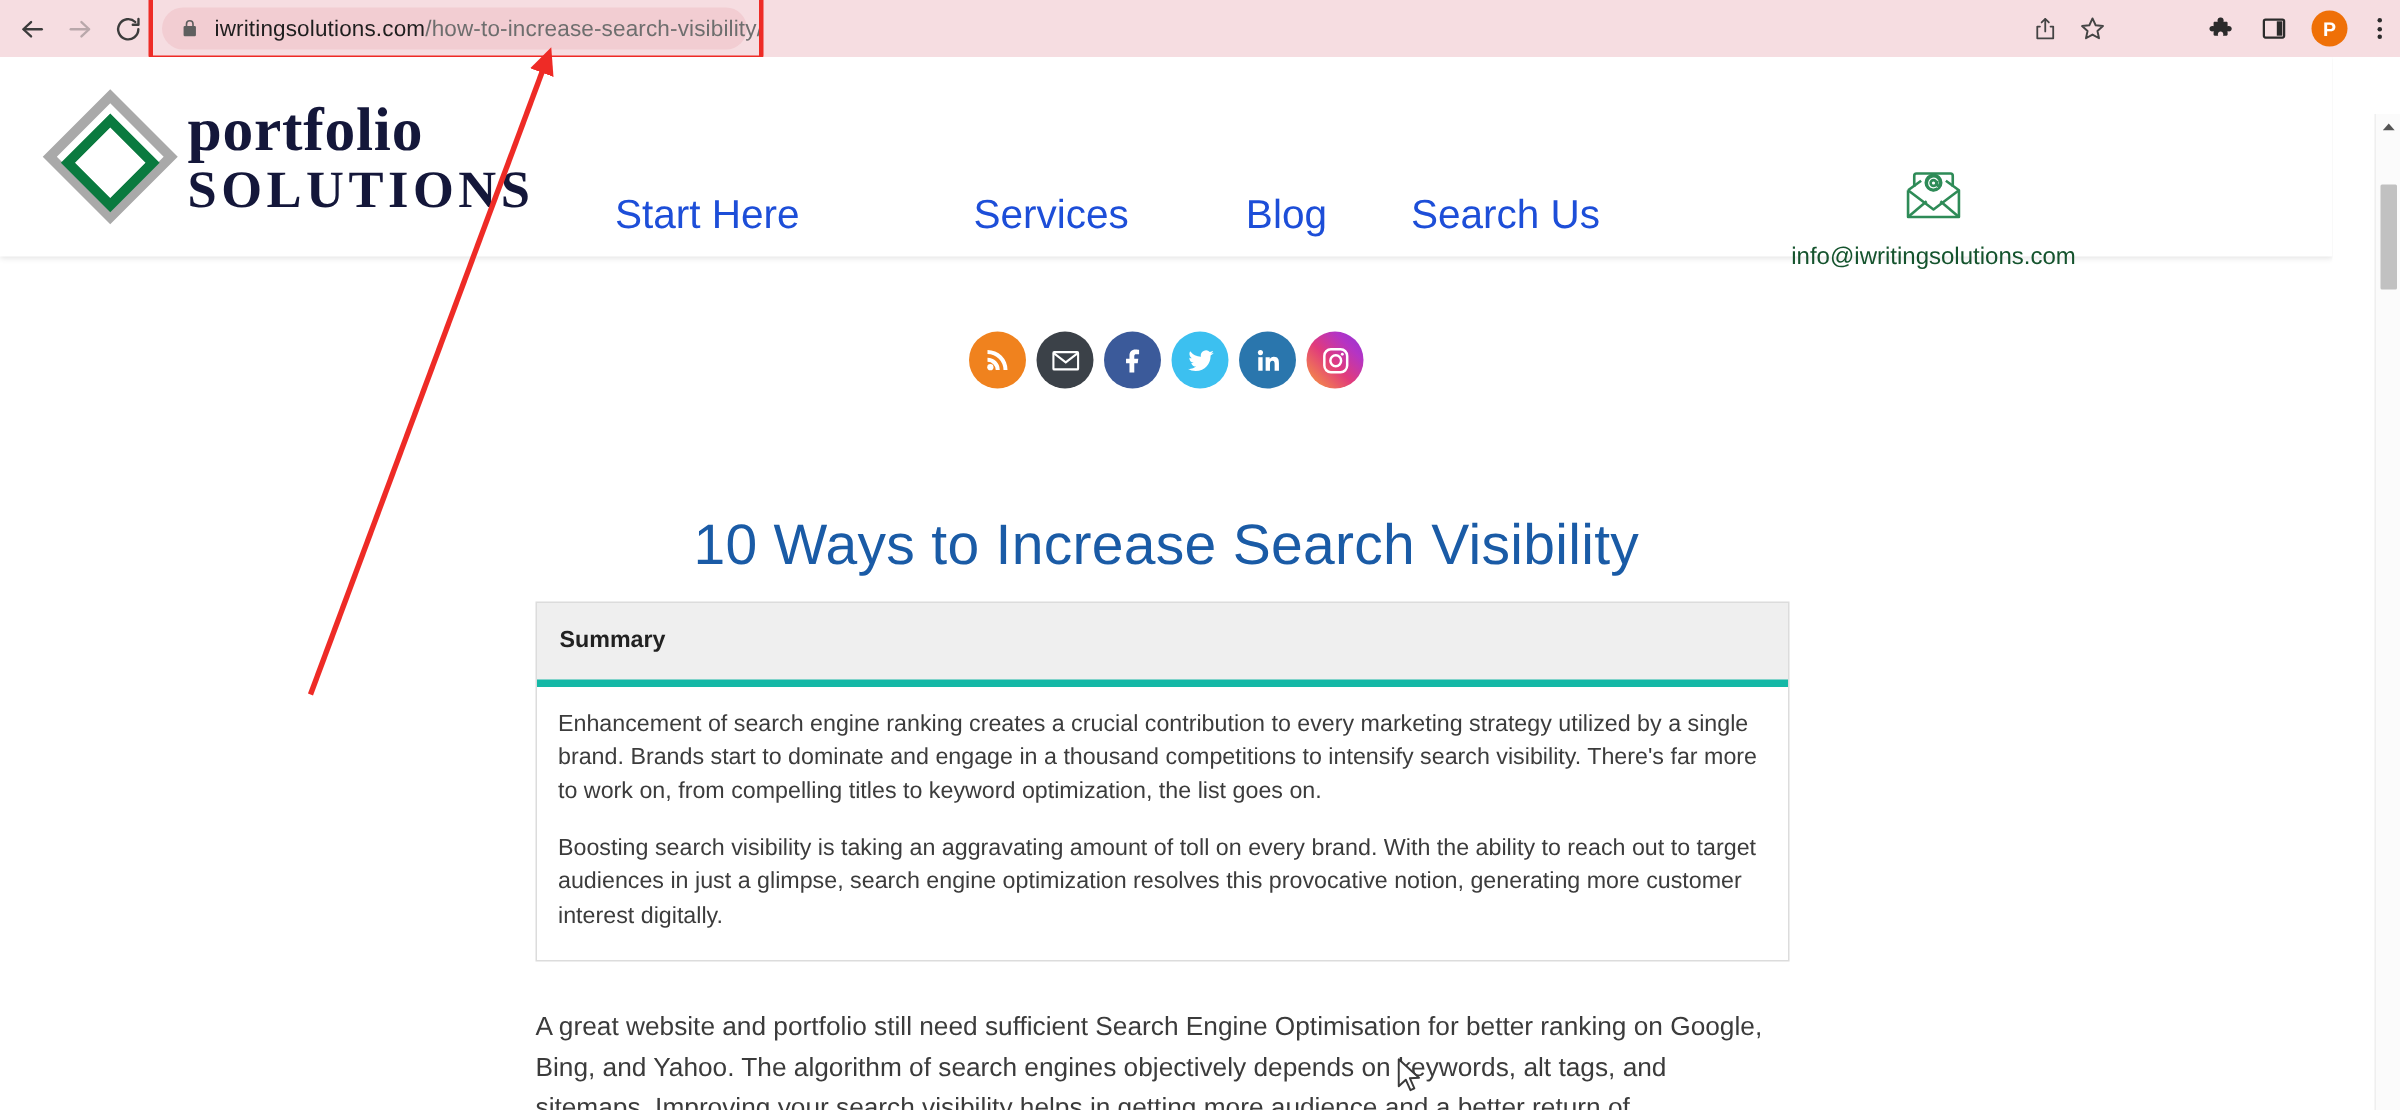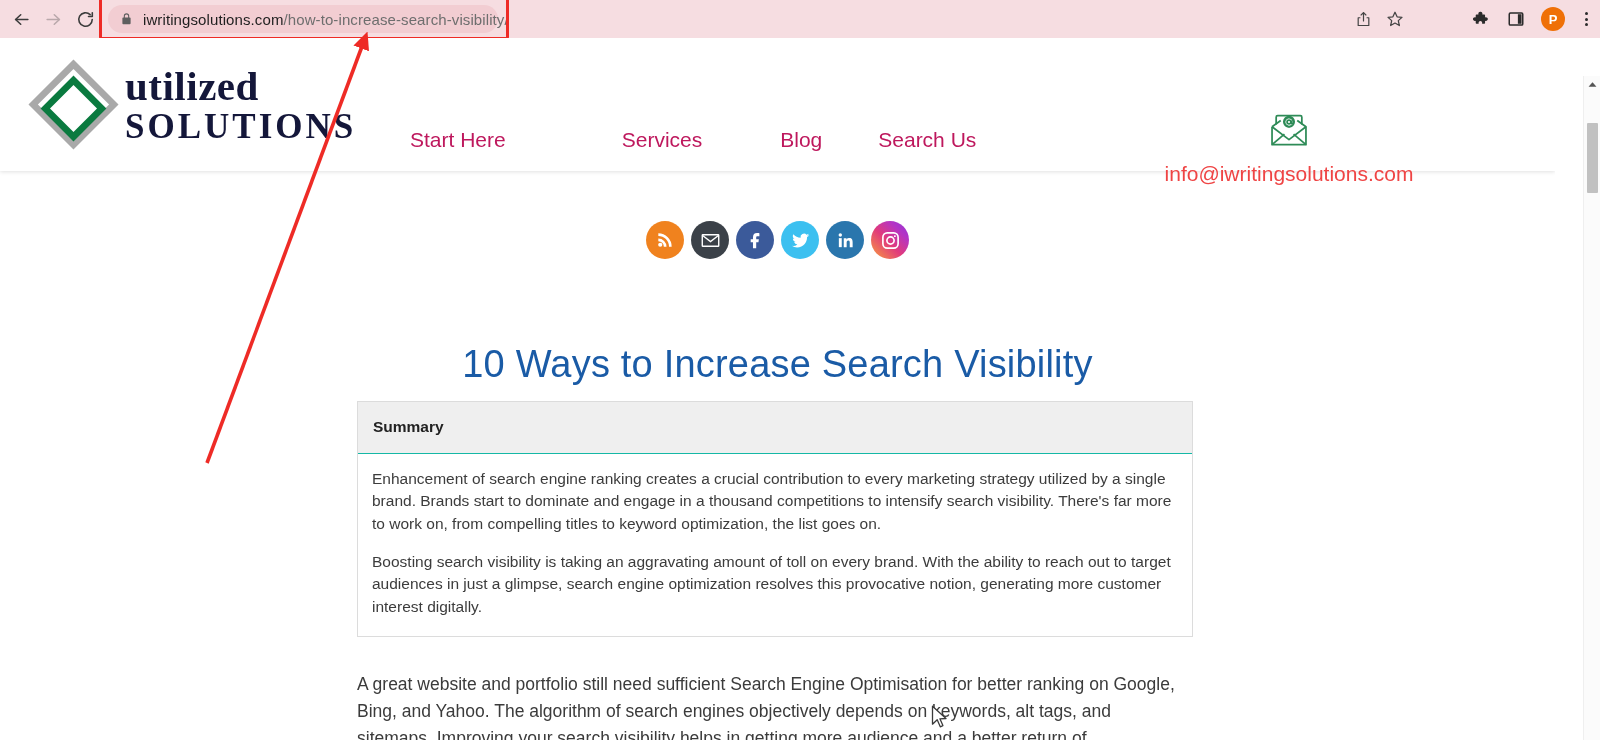--- a/index.html
+++ b/index.html
@@ -140,33 +140,33 @@
     display: block;
     margin-top: 2px;
   }
   #main-nav {
     position: absolute;
     left: 410px; top: 90px;
     display: flex;
     align-items: center;
   }
   #main-nav a {
-    color: #be185d;
-    font-size: 21px;
+    color: #1d4ed8;
+    font-size: 27px;
     text-decoration: none;
     white-space: nowrap;
   }
   #contact-block {
     position: absolute;
     right: 116px; top: 70px;
     width: 300px;
     text-align: center;
   }
   #contact-block .mailicon { display: block; margin: 0 auto 6px; }
-  #contact-email { font-size: 21px; color: #ef4444; }
+  #contact-email { font-size: 16px; color: #14532d; }
 
   
   #social-row {
     position: absolute;
     left: 0; top: 183px;
     width: 1555px;
     display: flex;
     justify-content: center;
     gap: 7px;
   }
@@ -198,21 +198,21 @@
   #summary-card {
     position: absolute;
     left: 357px; top: 363px;
     width: 836px;
     background: #ffffff;
     border: 1px solid #dcdcdc;
     box-sizing: border-box;
   }
   #summary-head {
     background: #efefef;
-    border-bottom: 1px solid #14b8a6;
+    border-bottom: 5px solid #14b8a6;
     padding: 16px 15px 17px 15px;
     font-size: 15.5px;
     font-weight: bold;
     color: #222;
   }
   #summary-body {
     padding: 14px 16px 18px 14px;
   }
   #summary-body p {
     margin: 0 0 16px 0;
@@ -354,21 +354,21 @@
         <div id="logo">
           <div id="logo-mark">
             <svg width="95" height="95" viewBox="0 0 100 100">
               <g transform="rotate(45 50 50)">
                 <rect x="20" y="20" width="60" height="60" fill="none" stroke="#a9a9a9" stroke-width="7"></rect>
                 <rect x="32" y="32" width="42" height="42" fill="none" stroke="#0a7a3f" stroke-width="7"></rect>
               </g>
             </svg>
           </div>
           <div id="logo-text">
-            <span class="l1">utilized</span>
+            <span class="l1">portfolio</span>
             <span class="l2">SOLUTIONS</span>
           </div>
         </div>
 
         <nav id="main-nav">
           <a href="#" style="margin-right:116px">Start Here</a>
           <a href="#" style="margin-right:78px">Services</a>
           <a href="#" style="margin-right:56px">Blog</a>
           <a href="#">Search Us</a>
         </nav>

